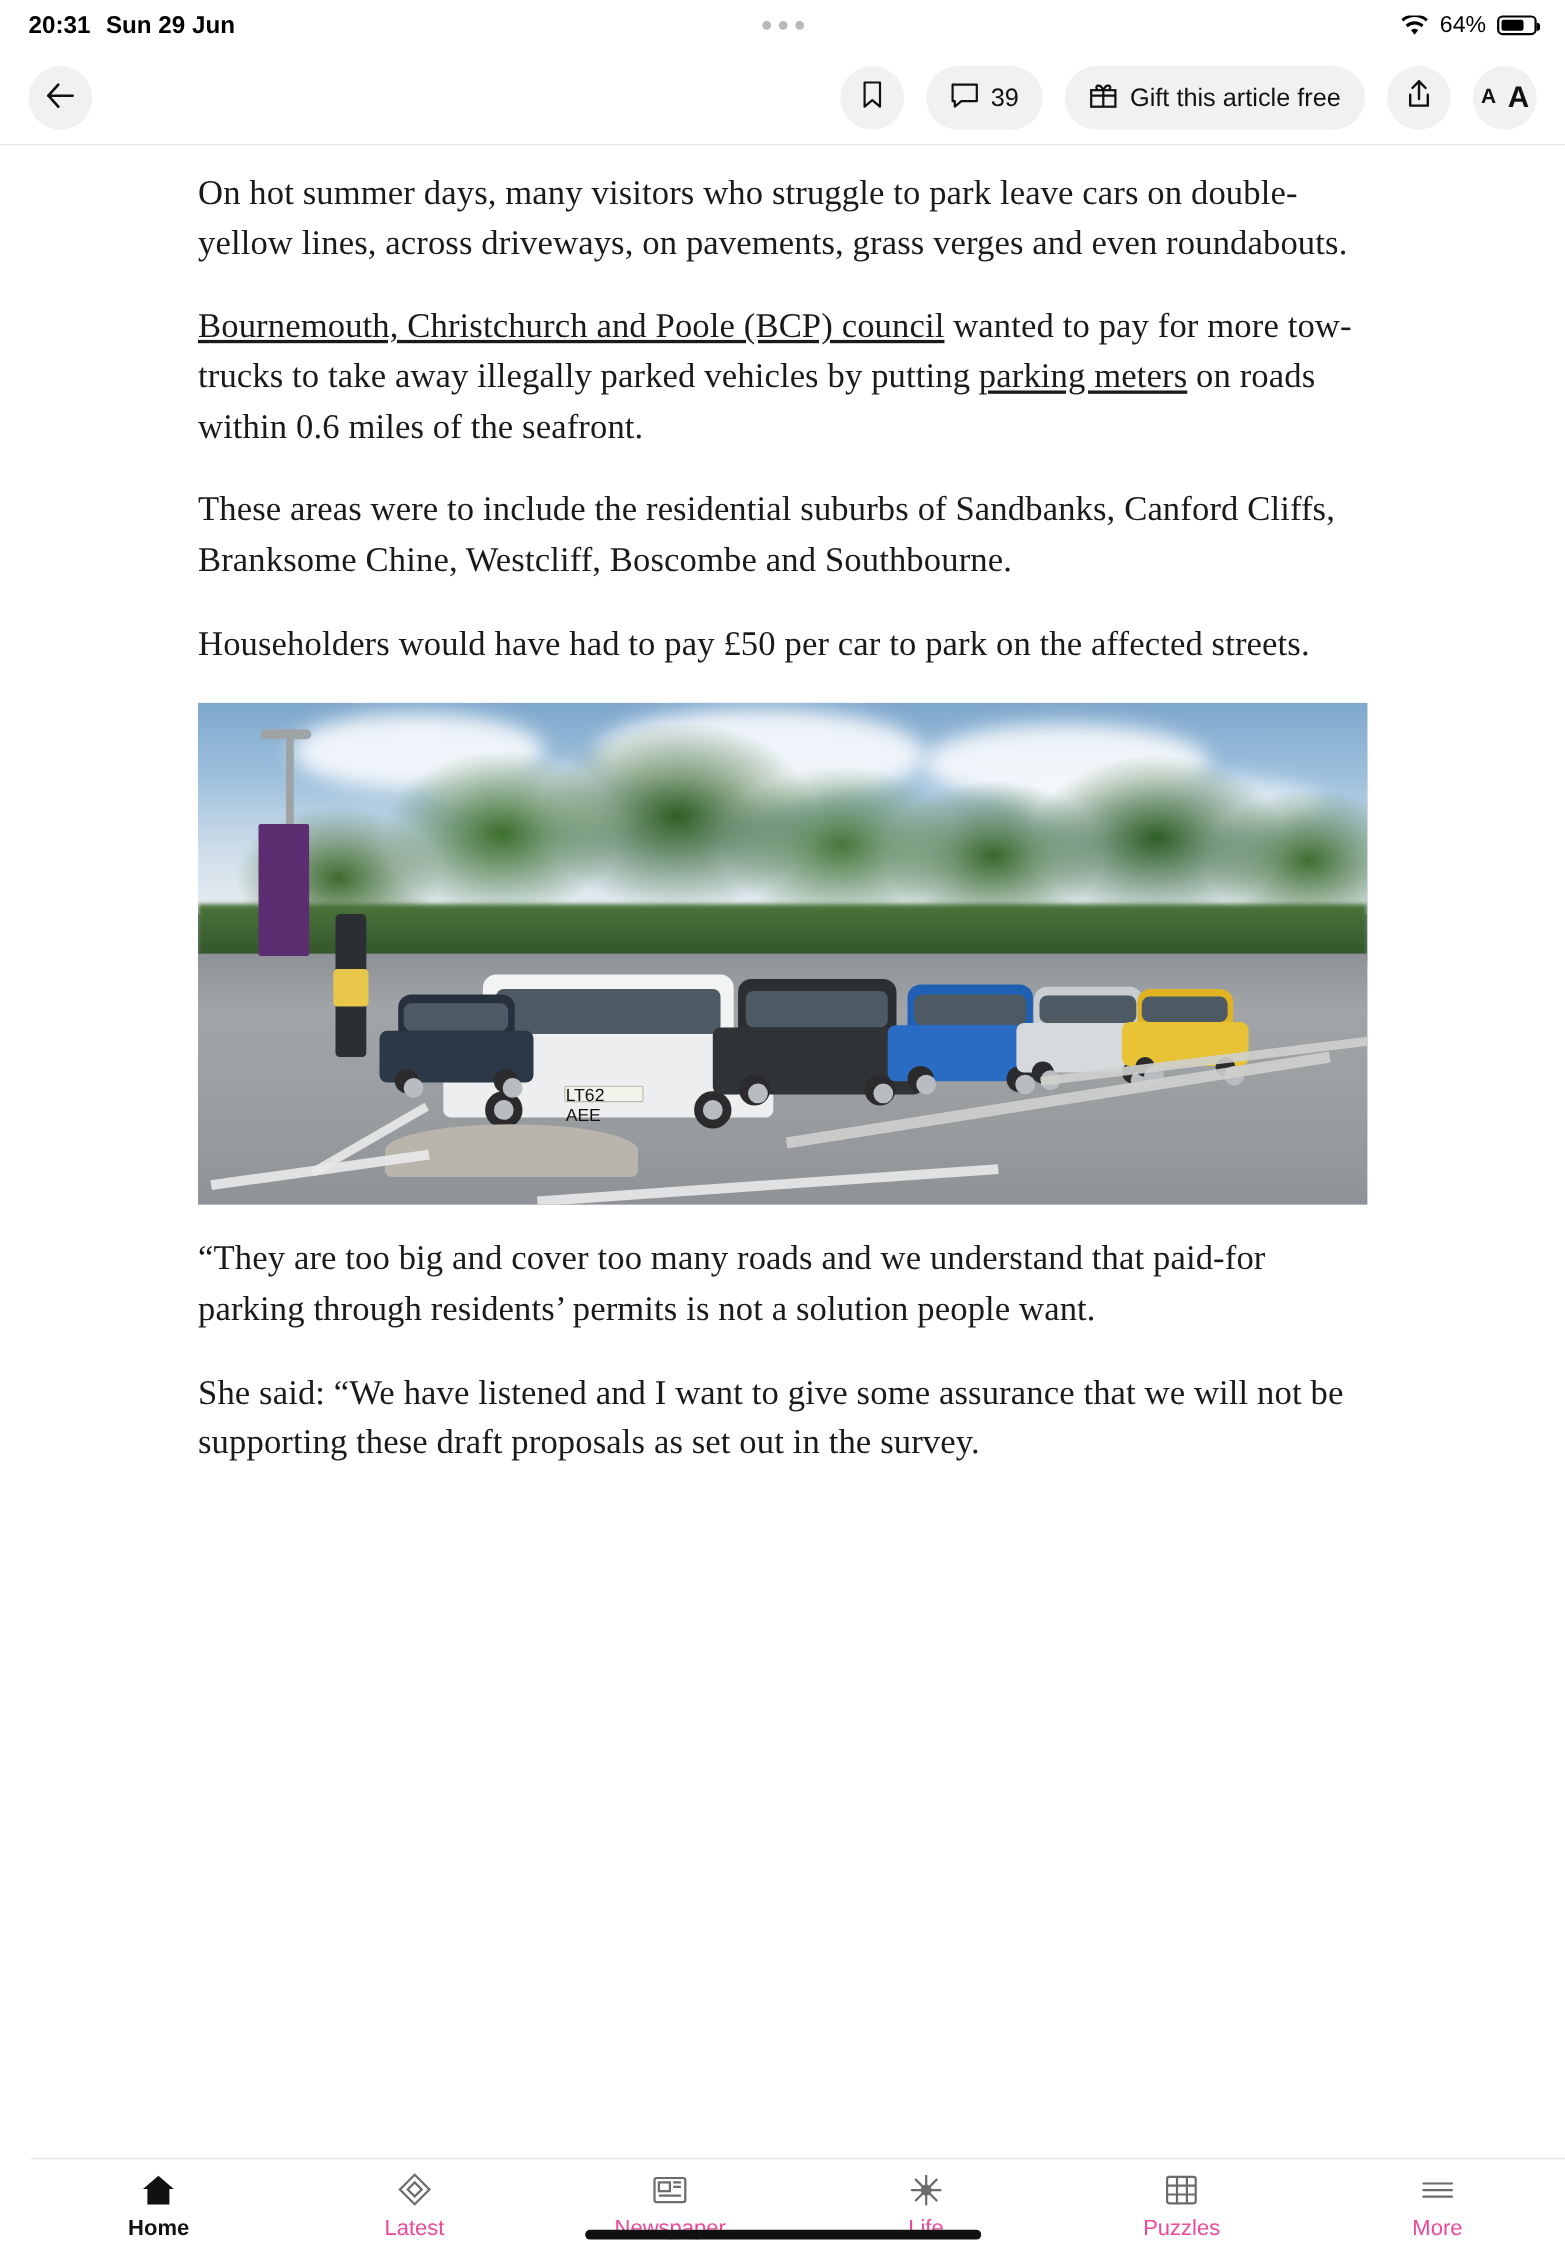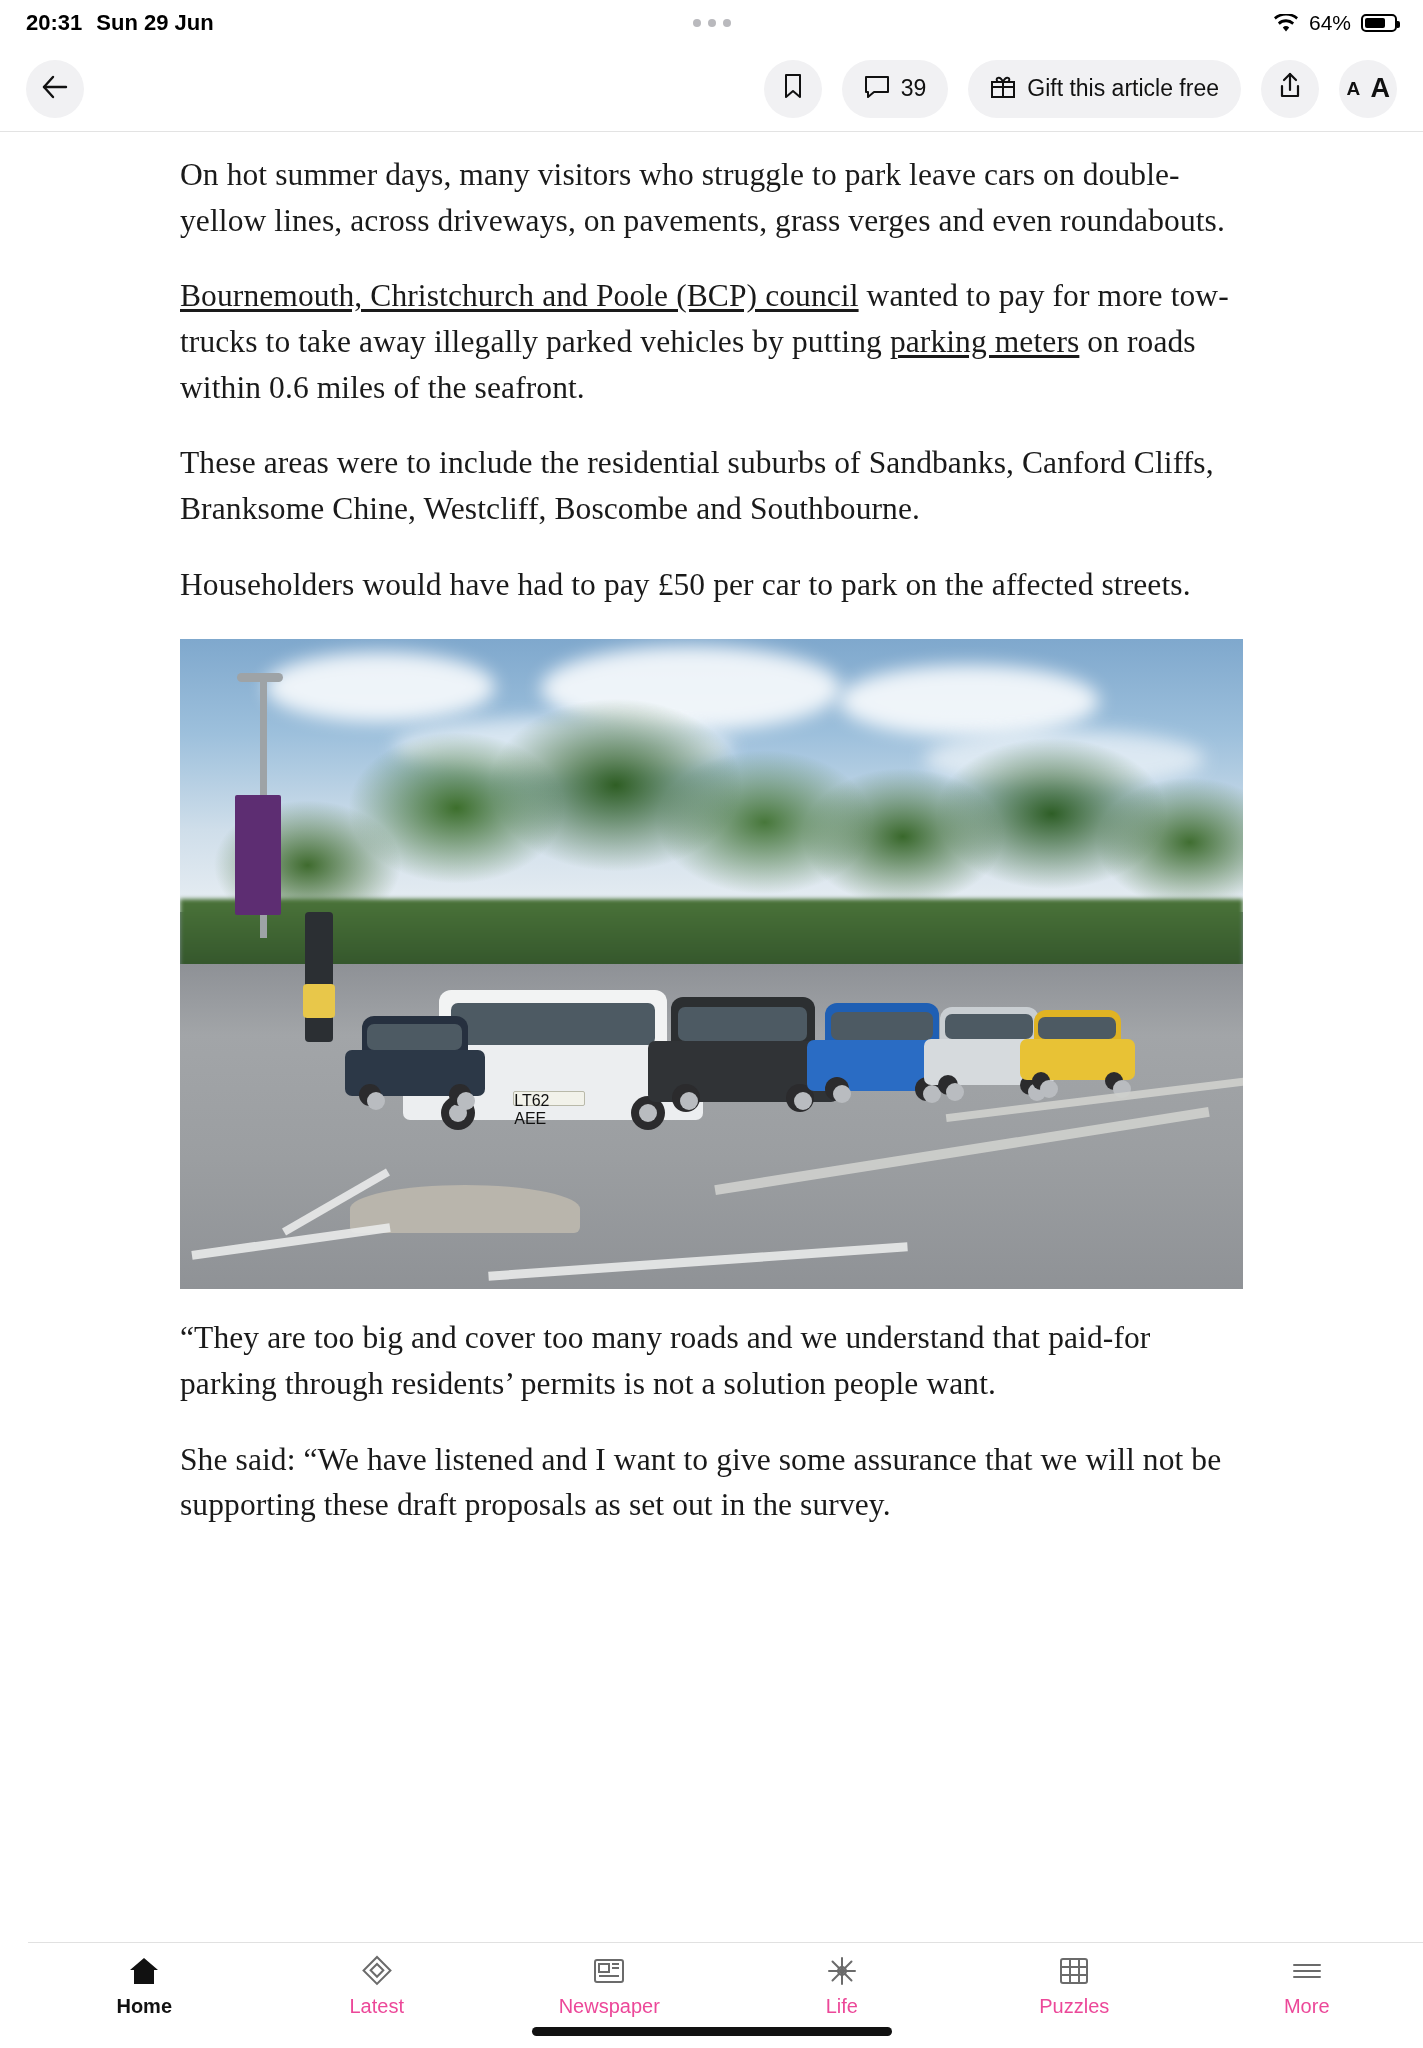--- a/index.html
+++ b/index.html
@@ -92,21 +92,21 @@
   }
   .article p:first-child { margin-top: 20px; }
   .article a {
     color: #1a1a1a;
     text-decoration: underline;
     text-underline-offset: 3px;
   }
   figure { margin: 32px 0 26px 0; }
   .photo {
     width: 100%;
-    height: 650px;
+    height: 456px;
     position: relative;
     overflow: hidden;
     background: #7d8a93;
   }
   .caption {
     font-family: "Liberation Sans", sans-serif;
     font-size: 20.5px;
     line-height: 1.38;
     color: #3c3c3c;
     padding-top: 14px;
@@ -157,21 +157,21 @@
     position: absolute; height: 15px; background: #f2f2ea;
     border: 1px solid #b9b9a9; border-radius: 2px;
   }
   .lamp-post { position: absolute; background: #9ea3a6; }
   .meter { position: absolute; background: #2b2f33; border-radius: 4px; }
   .sign-board { position: absolute; background: #5d2d72; border-radius: 2px; }
   .kerb { position: absolute; background: #b9b5ac; border-radius: 50% 50% 6px 6px; }
 
   
   .tabbar {
-    position: absolute; left: 0; right: 0; bottom: 0; height: 106px;
+    position: absolute; left: 0; right: 0; bottom: 0; height: 86px;
     background: #fff; border-top: 1px solid #e1e1e1;
     display: flex; align-items: flex-start; justify-content: space-around;
     padding-top: 12px;
     margin-left: 28px;
   }
   .tab {
     display: flex; flex-direction: column; align-items: center; gap: 8px;
     width: 175px; cursor: pointer; background: none; border: none; padding: 0;
   }
   .tab .label { font-size: 20px; color: #ec4899; font-family: "Liberation Sans", sans-serif; }

